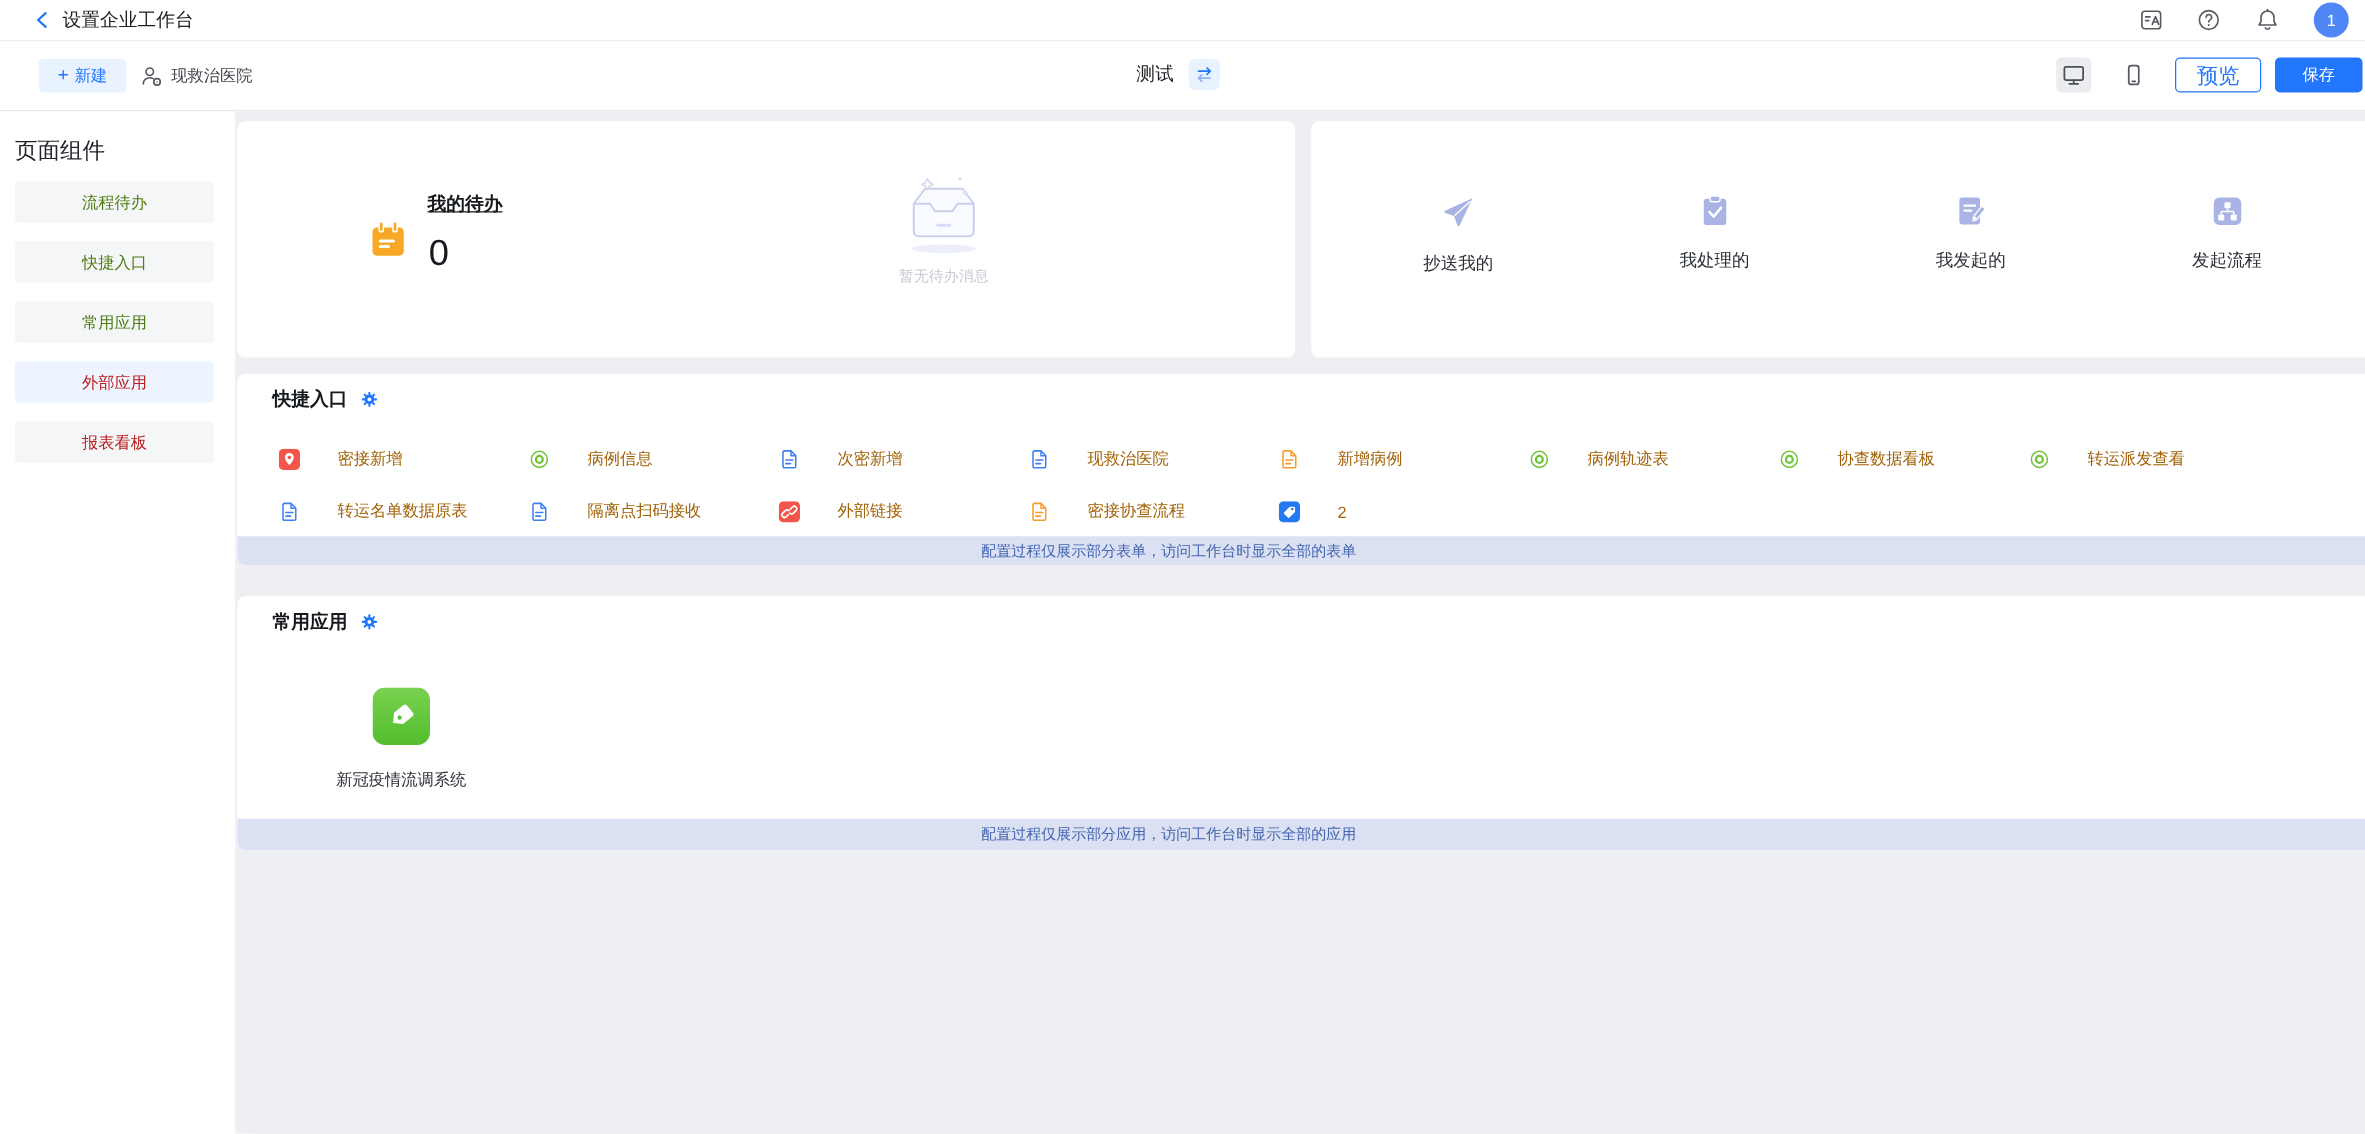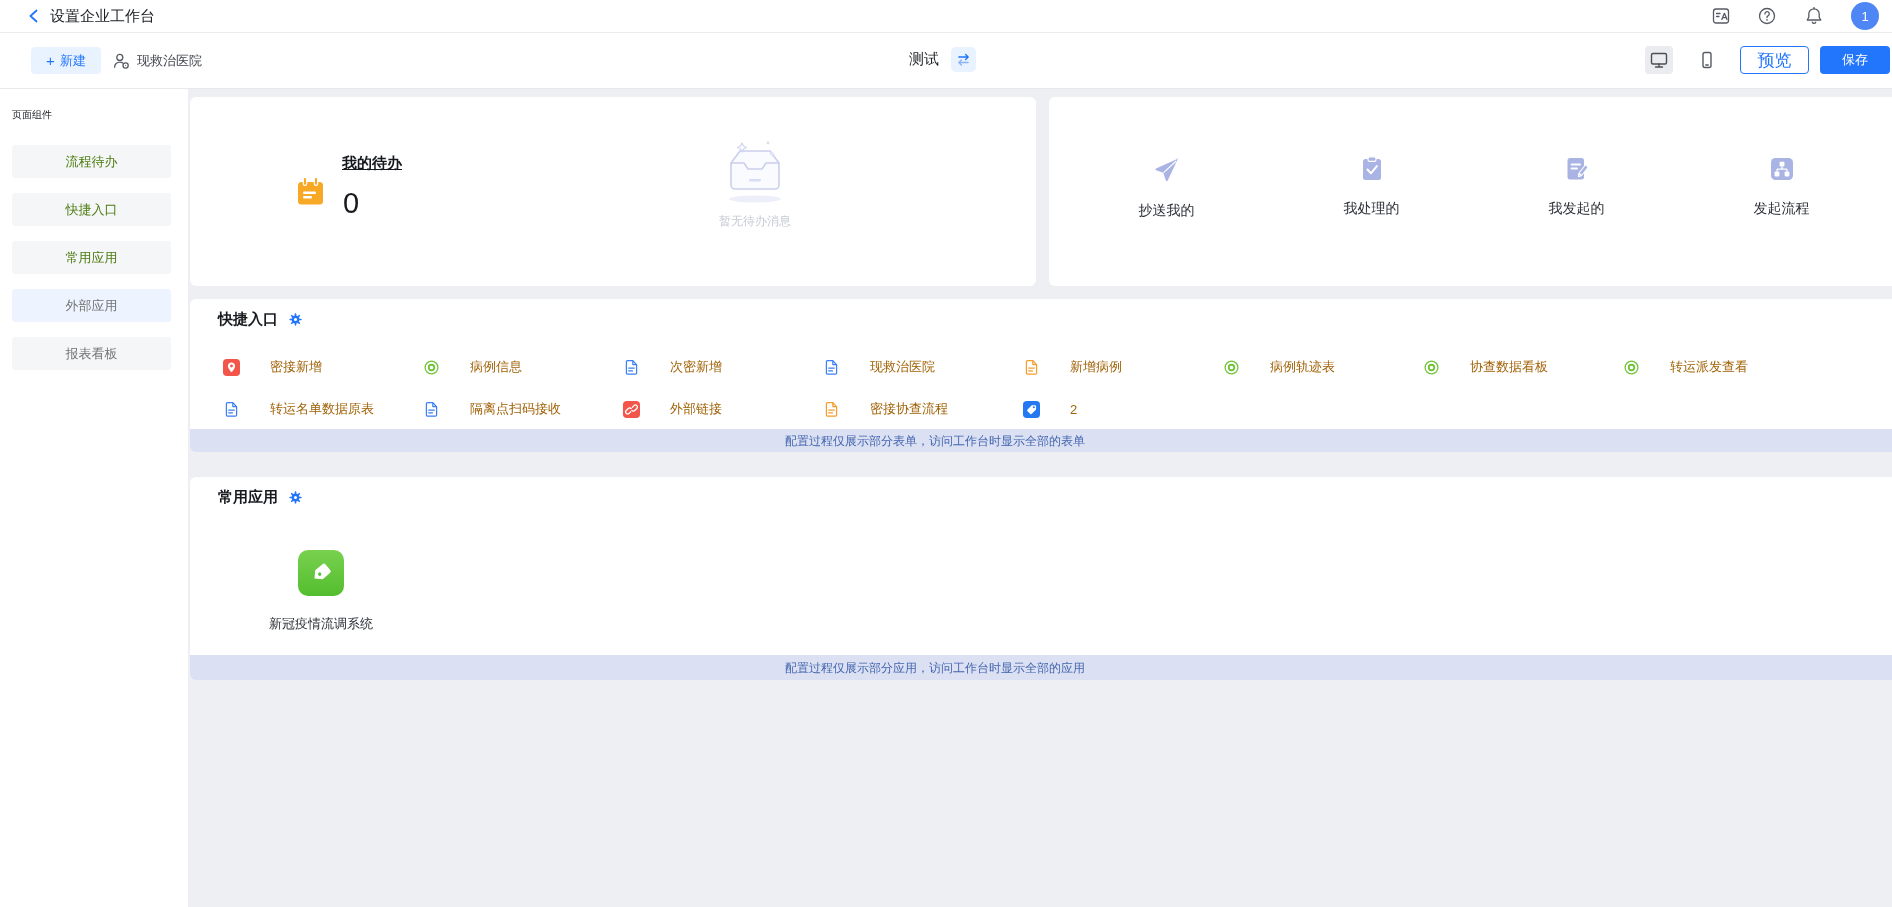--- a/index.html
+++ b/index.html
@@ -28,24 +28,24 @@
   .swap-btn{width:25px;height:25px;background:#e9f2ff;border-radius:5px;display:flex;align-items:center;justify-content:center;cursor:pointer;}
   .device-btn{position:absolute;top:13px;width:28px;height:28px;border-radius:4px;display:flex;align-items:center;justify-content:center;cursor:pointer;}
   .device-btn.sel{background:#eaecf0;}
   .btn-preview{position:absolute;left:1740px;top:13px;width:69px;height:28px;box-sizing:border-box;border:1px solid #2276fc;
                color:#2276fc;background:#fff;border-radius:4px;font-size:17px;display:flex;align-items:center;justify-content:center;cursor:pointer;}
   .btn-save{position:absolute;left:1820px;top:13px;width:70px;height:28px;background:#2276fc;color:#fff;border-radius:4px;
             font-size:13px;display:flex;align-items:center;justify-content:center;cursor:pointer;}
 
   
   .sidebar{position:absolute;top:89px;left:0;width:188px;bottom:0;background:#fff;border-right:1px solid #eceef1;z-index:3;}
-  .side-heading{position:absolute;left:12px;top:19px;font-size:10px;color:#20242a;}
+  .side-heading{position:absolute;left:12px;top:19px;font-size:18px;color:#20242a;}
   .side-list{position:absolute;top:56px;left:12px;width:159px;display:flex;flex-direction:column;gap:15px;}
   .side-item{height:33px;border-radius:3px;background:#f5f6f8;display:flex;align-items:center;justify-content:center;
-             font-size:13px;color:#737373;cursor:pointer;}
+             font-size:13px;color:#b91c1c;cursor:pointer;}
   .side-item.disabled{color:#4d7c0f;cursor:default;}
   .side-item.highlight{background:#eef4ff;}
 
   
   .content{position:absolute;top:89px;left:189px;right:0;bottom:0;background:#edeff3;}
   .card{position:absolute;background:#fff;border-radius:6px;}
   .card-todo{left:1px;top:8px;width:846px;height:189px;}
   .card-actions{left:860px;top:8px;width:1010px;height:189px;}
   .card-qe{left:1px;top:210px;width:1720px;height:153px;}
   .card-apps{left:1px;top:388px;width:1720px;height:203px;}

